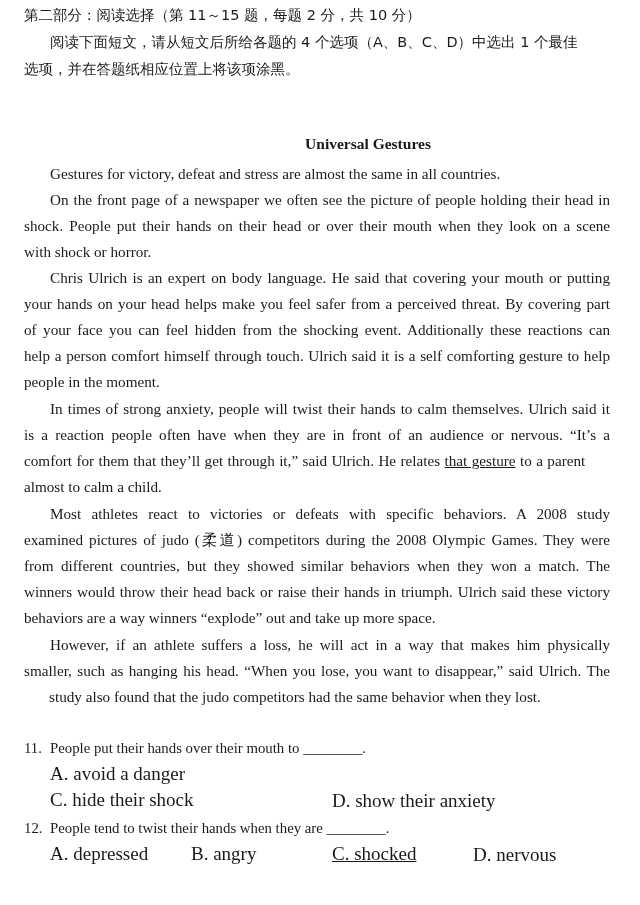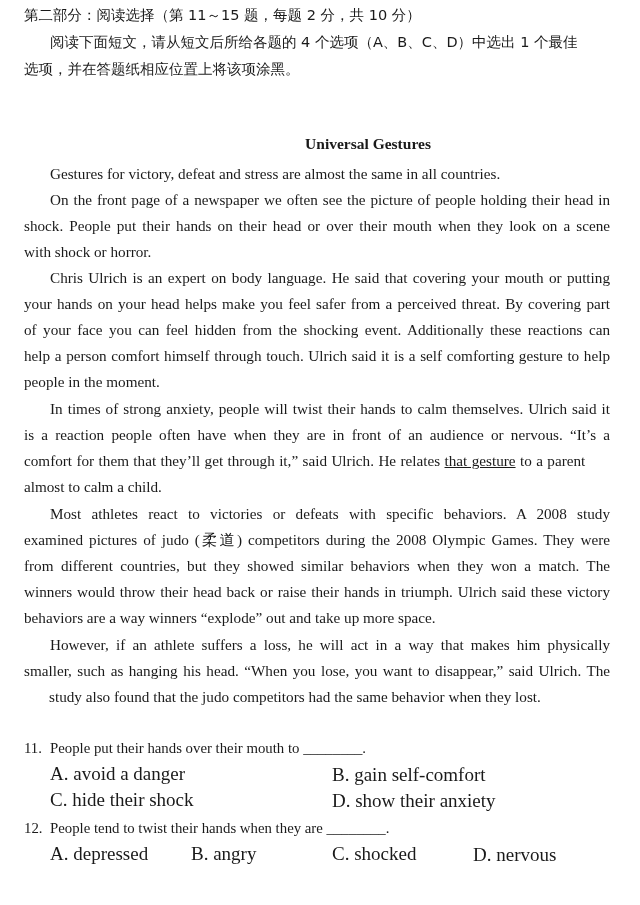--- a/index.html
+++ b/index.html
@@ -52,24 +52,23 @@
   <div class="line just" style="top:582px;">winners would throw their head back or raise their hands in triumph. Ulrich said these victory</div>
   <div class="line" style="top:608px;">behaviors are a way winners “explode” out and take up more space.</div>
 
   <div class="line indent just" style="top:635px;">However, if an athlete suffers a loss, he will act in a way that makes him physically</div>
   <div class="line just" style="top:661px;">smaller, such as hanging his head. “When you lose, you want to disappear,” said Ulrich. The</div>
   <div class="line" style="top:687px;margin-left:25px;">study also found that the judo competitors had the same behavior when they lost.</div>
 
   <div class="q" style="left:24px; top:738px;">11.</div>
   <div class="q" style="left:50px; top:738px;">People put their hands over their mouth to ________.</div>
   <div class="opt" style="left:50px; top:764px;">A. avoid a danger</div>
-  <div class="opt" style="left:332px; top:765px;">B. gain self-comfort</div>
   <div class="opt" style="left:50px; top:790px;">C. hide their shock</div>
   <div class="opt" style="left:332px; top:791px;">D. show their anxiety</div>
 
   <div class="q" style="left:24px; top:818px;">12.</div>
   <div class="q" style="left:50px; top:818px;">People tend to twist their hands when they are ________.</div>
   <div class="opt" style="left:50px; top:844px;">A. depressed</div>
   <div class="opt" style="left:191px; top:844px;text-align:right;">B. angry</div>
-  <div class="opt" style="left:332px; top:844px;">C. shocked</div>
+  <div class="opt" style="left:332px; top:844px;text-decoration:underline;">C. shocked</div>
   <div class="opt" style="left:473px; top:845px;">D. nervous</div>
 
 </div>
 
 </body></html>

